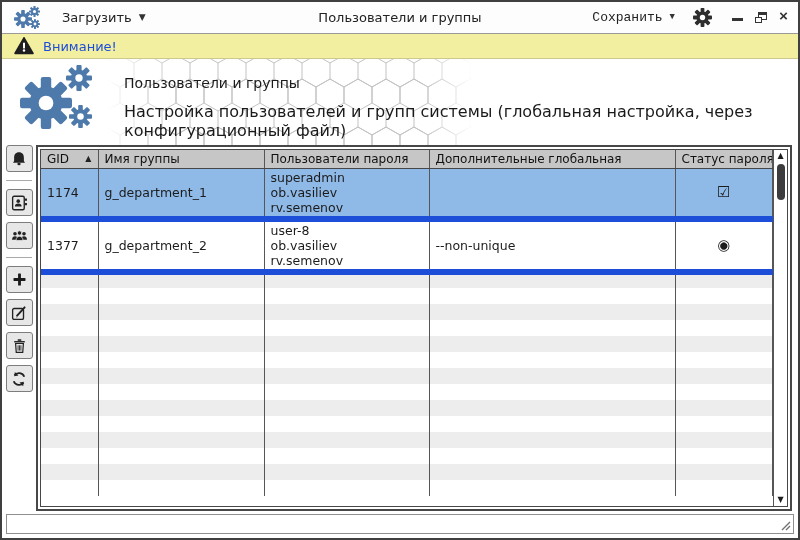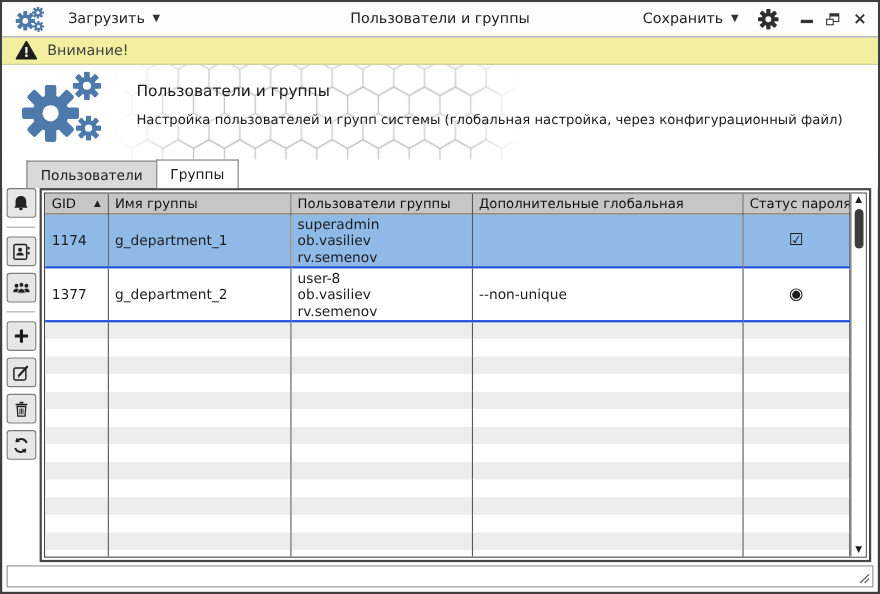--- a/index.html
+++ b/index.html
@@ -5,38 +5,38 @@
   html,body{margin:0;padding:0;background:#e9e9e9;}
   body{width:800px;height:540px;font-family:"DejaVu Sans",sans-serif;color:#1c1c1c;position:relative;}
   *{box-sizing:border-box;}
   .window{position:absolute;inset:0;border:2px solid #3f3f3f;background:#fff;display:flex;flex-direction:column;}
 
   
   .titlebar{flex:none;height:32px;background:#fdfdfd;border-bottom:1px solid #9a9a9a;display:flex;align-items:center;padding:0 10px;position:relative;}
   .titlebar-title{position:absolute;left:150px;right:150px;text-align:center;font-size:13px;color:#222;pointer-events:none;}
   .menu-btn{display:flex;align-items:center;gap:7px;font-size:13px;color:#222;cursor:default;padding:4px 2px;}
   .dd-arrow{font-size:9px;color:#333;line-height:1;}
-  .tb-right{margin-left:auto;display:flex;align-items:center;gap:16px;}
+  .tb-right{margin-left:auto;display:flex;align-items:center;gap:16px;font-family:Liberation Mono, monospace;}
   .win-controls{display:flex;align-items:center;gap:12px;margin-left:4px;}
   .min-icon{width:11px;height:3px;background:#333;margin-top:4px;}
   .restore-icon{position:relative;width:12px;height:11px;}
   .restore-icon .back{position:absolute;right:0;top:0;width:9px;height:8px;border:1.5px solid #333;border-top:3px solid #333;}
   .restore-icon .front{position:absolute;left:0;bottom:0;width:7px;height:6px;border:1.5px solid #333;background:#fdfdfd;}
   .close-icon{font-size:15px;line-height:1;color:#333;font-weight:bold;}
 
   
-  .warnbar{flex:none;height:25px;background:#f3efa1;border-bottom:1px solid #cdc88e;display:flex;align-items:center;gap:9px;padding:0 12px;font-size:13px;color:#404040;}
+  .warnbar{flex:none;height:25px;background:#f3efa1;border-bottom:1px solid #cdc88e;display:flex;align-items:center;gap:9px;padding:0 12px;font-size:13px;color:#1d4ed8;}
 
   
   .hero{flex:none;height:86px;position:relative;background:#fff;overflow:hidden;}
   .hex-bg{position:absolute;left:104px;top:-4px;}
   .hero-icon{position:absolute;left:16px;top:4px;}
   .hero-text{position:absolute;left:122px;top:16px;right:20px;}
   .hero-title{font-size:14px;color:#1a1a1a;margin:0 0 11px 0;}
-  .hero-sub{font-size:12px;color:#1a1a1a;}
+  .hero-sub{font-size:16px;color:#1a1a1a;}
 
   
   .tabstrip{flex:none;height:26px;display:flex;align-items:flex-end;padding-left:22px;background:#fff;}
   .tab{border:1px solid #7d7d7d;border-bottom:none;background:#d9d9d9;font-size:12.5px;padding:5px 12px 5px;height:25px;cursor:default;}
   .tab + .tab{margin-left:-1px;}
   .tab.active{background:#fff;height:26px;position:relative;z-index:2;}
 
   
   .content{flex:1;display:flex;min-height:0;padding-right:6px;border-radius:22px;}
   .sidebar{flex:none;width:34px;display:flex;flex-direction:column;align-items:center;padding-top:0;}
@@ -47,21 +47,21 @@
   
   .table-frame{flex:1;min-width:0;border:2px solid #474747;padding:2px;background:#fff;display:flex;}
   .table-inner{flex:1;border:1px solid #474747;display:flex;min-width:0;overflow:hidden;background:#fff;}
   .grid-area{flex:1;min-width:0;overflow:hidden;}
   table{border-collapse:collapse;width:100%;table-layout:fixed;}
   th{background:#c6c6c6;height:18px;font-size:12px;font-weight:normal;color:#111;text-align:left;padding:0 4px 0 6px;border-right:1px solid #565656;border-bottom:1px solid #474747;white-space:nowrap;overflow:hidden;}
   th .th-inner{display:flex;align-items:center;}
   .sort-glyph{margin-left:auto;font-size:8px;color:#222;padding-right:2px;}
   td{font-size:12.5px;padding:1px 6px;border-right:1px solid #565656;vertical-align:middle;overflow:hidden;white-space:nowrap;}
   tr.data-row{height:48px;}
-  tr.data-row td{border-bottom:2px solid #1d4ed8;margin-left:23px;}
+  tr.data-row td{border-bottom:6px solid #1d4ed8;margin-left:23px;}
   tr.selected td{background:#8fb9e6;}
   tr.empty-row{height:16px;}
   tr.empty-row.stripe td{background:#ededed;}
   td.c-status{text-align:center;font-size:15px;}
   .user-line{line-height:15px;}
 
   
   .vscroll{flex:none;width:14px;border-left:1px solid #565656;background:#fff;display:flex;flex-direction:column;align-items:center;padding:1px 0;}
   .vs-arrow{font-size:8px;line-height:10px;color:#1d1d1d;cursor:default;}
   .vs-thumb{width:8px;height:36px;background:#3d3d3d;border-radius:4px;margin-top:3px;cursor:default;}
@@ -173,24 +173,20 @@
       <svg width="23" height="23" style="position:absolute;left:51px;top:42px" fill="#4d79ab">
           <use href="#gear" width="23" height="23"></use>
         </svg>
     </span>
     <div class="hero-text">
       <div class="hero-title">Пользователи и группы</div>
       <div class="hero-sub">Настройка пользователей и групп системы (глобальная настройка, через конфигурационный файл)</div>
     </div>
   </div>
 
-  <div class="tabstrip">
-    <div class="tab">Пользователи</div>
-    <div class="tab active">Группы</div>
-  </div>
 
   <div class="content">
 
     <div class="sidebar">
       <div class="tool-btn">
         <svg width="18" height="18" viewBox="0 0 24 24" fill="#222">
           <path d="M12 3 C7.5 3 5.5 6.2 5.5 10.2 V14.5 L4 17 H20 L18.5 14.5 V10.2 C18.5 6.2 16.5 3 12 3 Z"></path>
           <ellipse cx="12" cy="18.6" rx="2.2" ry="1.6"></ellipse>
         </svg>
       </div>
@@ -265,21 +261,21 @@
                       <span class="sort-glyph">▲</span>
                     </div>
                   </th>
                   <th>
                     <div class="th-inner">
                       <span>Имя группы</span>
                     </div>
                   </th>
                   <th>
                     <div class="th-inner">
-                      <span>Пользователи группы</span>
+                      <span>Пользователи пароля</span>
                     </div>
                   </th>
                   <th>
                     <div class="th-inner">
                       <span>Дополнительные глобальная</span>
                     </div>
                   </th>
                   <th>
                     <div class="th-inner">
                       <span>Статус пароля</span>

